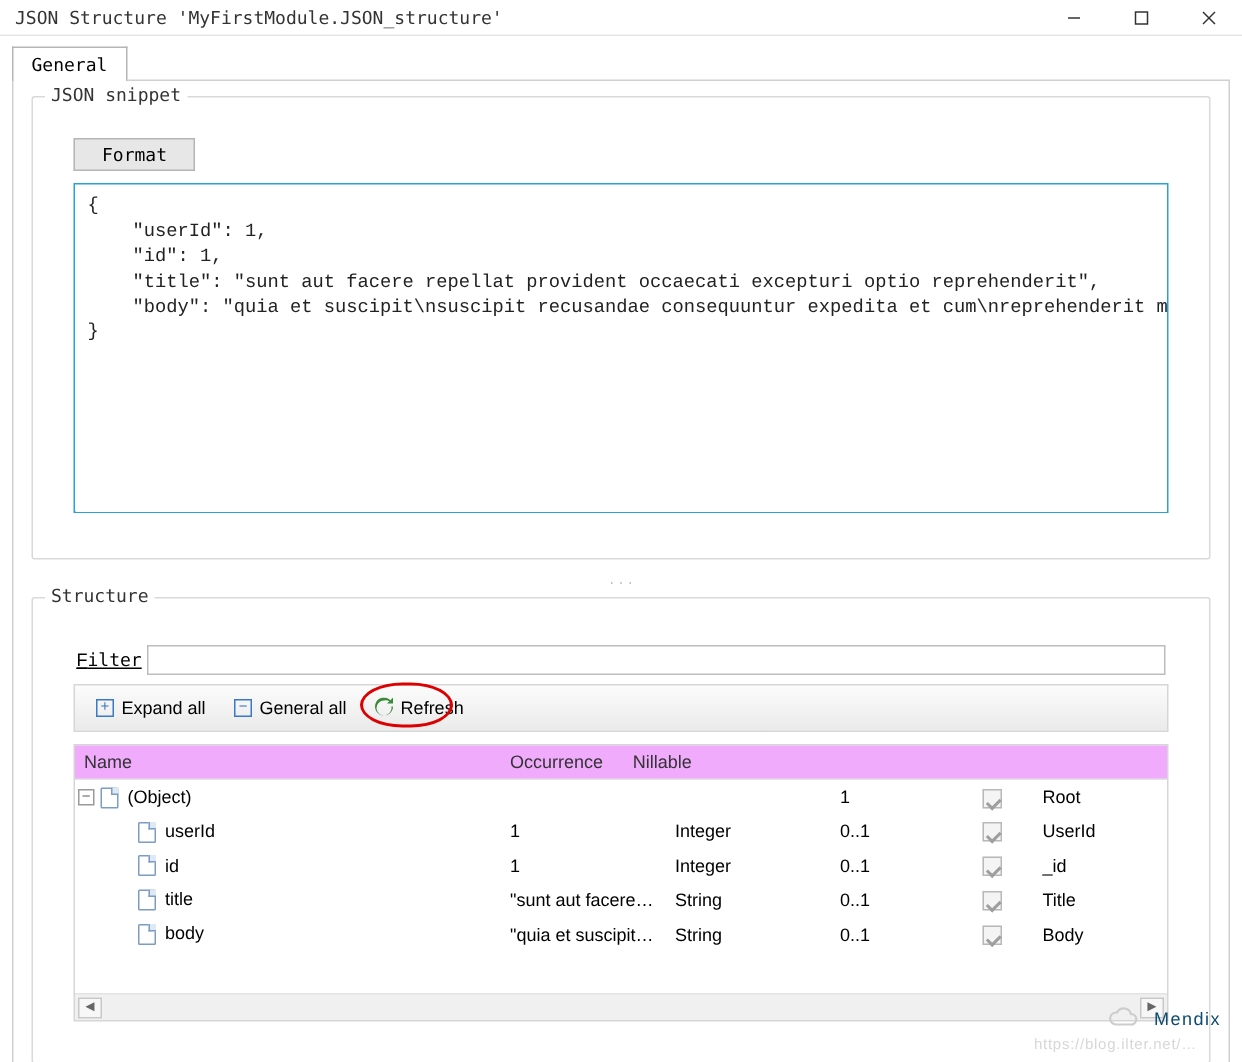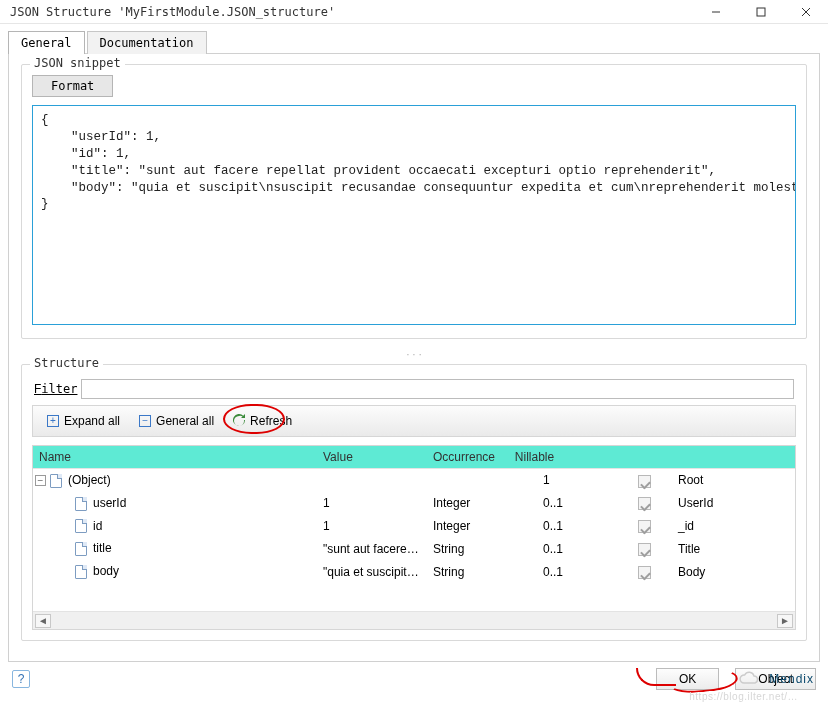--- a/index.html
+++ b/index.html
@@ -11,21 +11,21 @@
   .win-btn { width: 45px; height: 30px; display: flex; align-items: center; justify-content: center; color: #333; }
   .win-btn svg { width: 10px; height: 10px; stroke: #333; stroke-width: 1; fill: none; }
 
   
   .tabs-row { display: flex; align-items: flex-end; padding: 6px 8px 0 8px; }
   .tab { border: 1px solid #b5b5b5; border-bottom: none; padding: 4px 12px 4px 12px; margin-right: 2px; background: #fff; font-family: "SimSun","NSimSun",monospace; position: relative; top: 1px; }
   .tab.inactive { background: #f2f2f2; border-color: #c6c6c6; }
   .tab-panel { margin: 0 8px 0 8px; border: 1px solid #d0d0d0; padding: 10px 12px 10px 12px; }
 
   
-  .groupbox { border: 1px solid #d9d9d9; border-radius: 2px; padding: 10px; position: relative; margin-bottom: 10px; }
+  .groupbox { border: 1px solid #d9d9d9; border-radius: 2px; padding: 27px; position: relative; margin-bottom: 10px; }
   .groupbox > .legend { position: absolute; top: -9px; left: 8px; background: #fff; padding: 0 4px; font-family: "SimSun","NSimSun",monospace; color: #333; }
 
   
   .btn-flat { border: 1px solid #b5b5b5; background: #e7e7e7; padding: 3px 18px; font-family: "SimSun","NSimSun",monospace; cursor: default; }
 
   
   .json-area { width: 100%; margin-top: 8px; height: 220px; border: 1px solid #2aa0d8; background: #fff; white-space: pre; font-family: "NSimSun","SimSun","Courier New",monospace; font-size: 12.5px; color: #222; padding: 6px 8px; overflow: auto; resize: none; line-height: 1.35; }
 
   .dots-separator { text-align: center; color: #aaa; font-size: 10px; margin: 4px 0; }
 
@@ -42,21 +42,21 @@
   .ico-expand { border:1px solid #3b78c7; color:#3b78c7; font-size:10px; line-height:10px; width:12px; height:12px; text-align:center; }
   .ico-collapse { border:1px solid #3b78c7; color:#3b78c7; font-size:10px; line-height:10px; width:12px; height:12px; text-align:center; }
 
   
   .annot-circle-refresh { position: absolute; border: 2px solid #d00; border-radius: 50%/55%; width: 62px; height: 30px; pointer-events: none; }
   .annot-circle-ok { position: absolute; border: 2px solid #d00; border-top-color: transparent; border-left-color: transparent; border-radius: 50%/60%; width: 70px; height: 22px; transform: rotate(-5deg); pointer-events: none; }
   .annot-line { position:absolute; width:40px; height:18px; border-bottom:2px solid #d00; border-left:2px solid #d00; border-bottom-left-radius:18px; pointer-events:none; }
 
   
   .tree-wrap { border: 1px solid #d6d6d6; }
-  .tree-header { display: flex; background: #5eead4; border-bottom: 1px solid #e4e4e4; color: #333; }
+  .tree-header { display: flex; background: #f0abfc; border-bottom: 1px solid #e4e4e4; color: #333; }
   .th, .td { padding: 4px 6px; font-size: 12px; }
   .th { color: #333; }
   .col-name { width: 284px; }
   .col-value { width: 110px; }
   .col-ptype { width: 110px; }
   .col-occ  { width: 80px; }
   .col-nil  { width: 55px; text-align: center; }
   .col-cust { flex: 1; }
   .tree-body { height: 142px; overflow: auto; background: #fff; }
   .trow { display: flex; align-items: center; }
@@ -106,21 +106,20 @@
   <div class="win-btn win-close">
     <svg viewBox="0 0 10 10">
         <line x1="1" y1="1" x2="9" y2="9"></line>
         <line x1="9" y1="1" x2="1" y2="9"></line>
       </svg>
   </div>
 </div>
 
 <div class="tabs-row">
   <div class="tab">General</div>
-  <div class="tab inactive">Documentation</div>
 </div>
 
 <div class="tab-panel">
 
   <div class="groupbox">
     <span class="legend">JSON snippet</span>
     <button class="btn-flat">Format</button>
     <textarea class="json-area" spellcheck="false" style="">{
     "userId": 1,
     "id": 1,
@@ -159,21 +158,20 @@
             </svg>
         </span>
         <span>Refresh</span>
       </div>
       <span class="annot-circle-refresh" style="left:190px; top:-2px;"></span>
     </div>
 
     <div class="tree-wrap">
       <div class="tree-header">
         <div class="th col-name">Name</div>
-        <div class="th col-value">Value</div>
         <div class="th col-occ">Occurrence</div>
         <div class="th col-nil">Nillable</div>
       </div>
       <div class="tree-body" id="tree-body">
           <div class="trow">
             <div class="td col-name indent0"><span class="tminus">−</span><span class="pageico"></span><span>(Object)</span></div>
             <div class="td col-value"></div>
             <div class="td col-ptype"></div>
             <div class="td col-occ">1</div>
             <div class="td col-nil"><span class="chk"></span></div>

